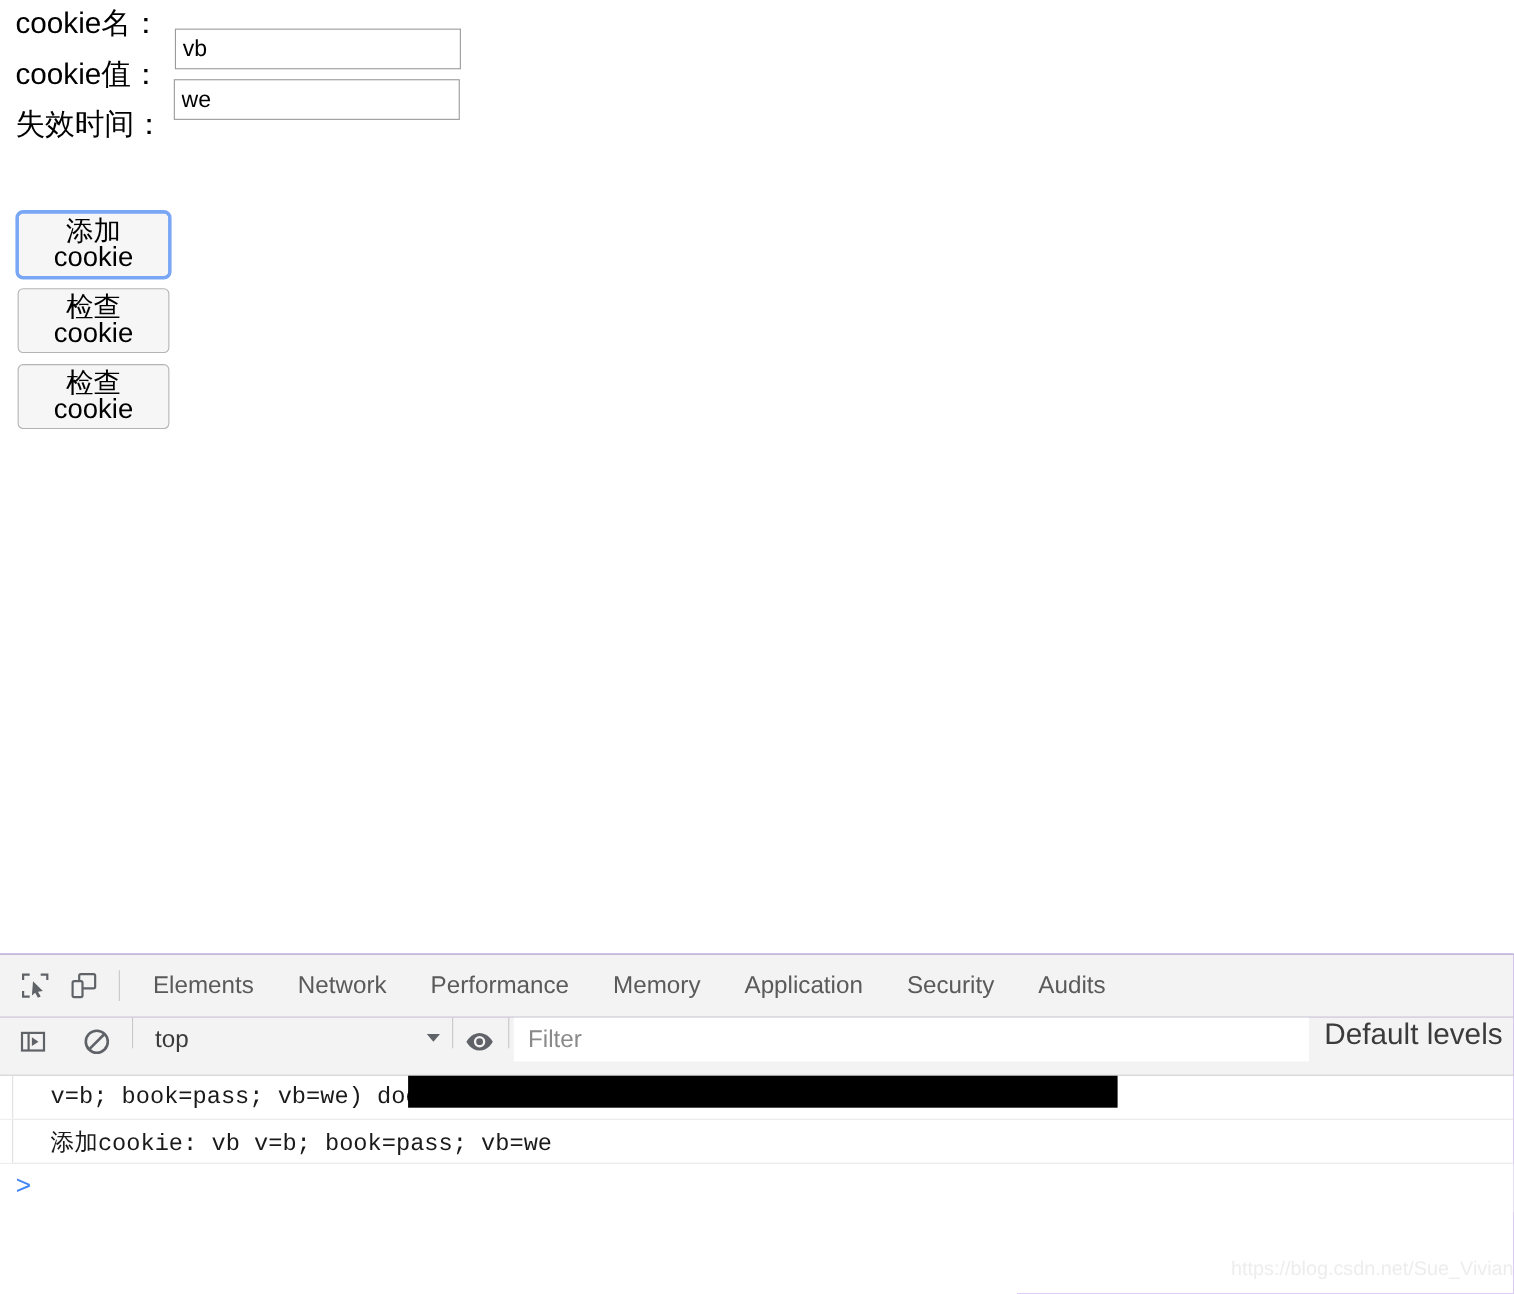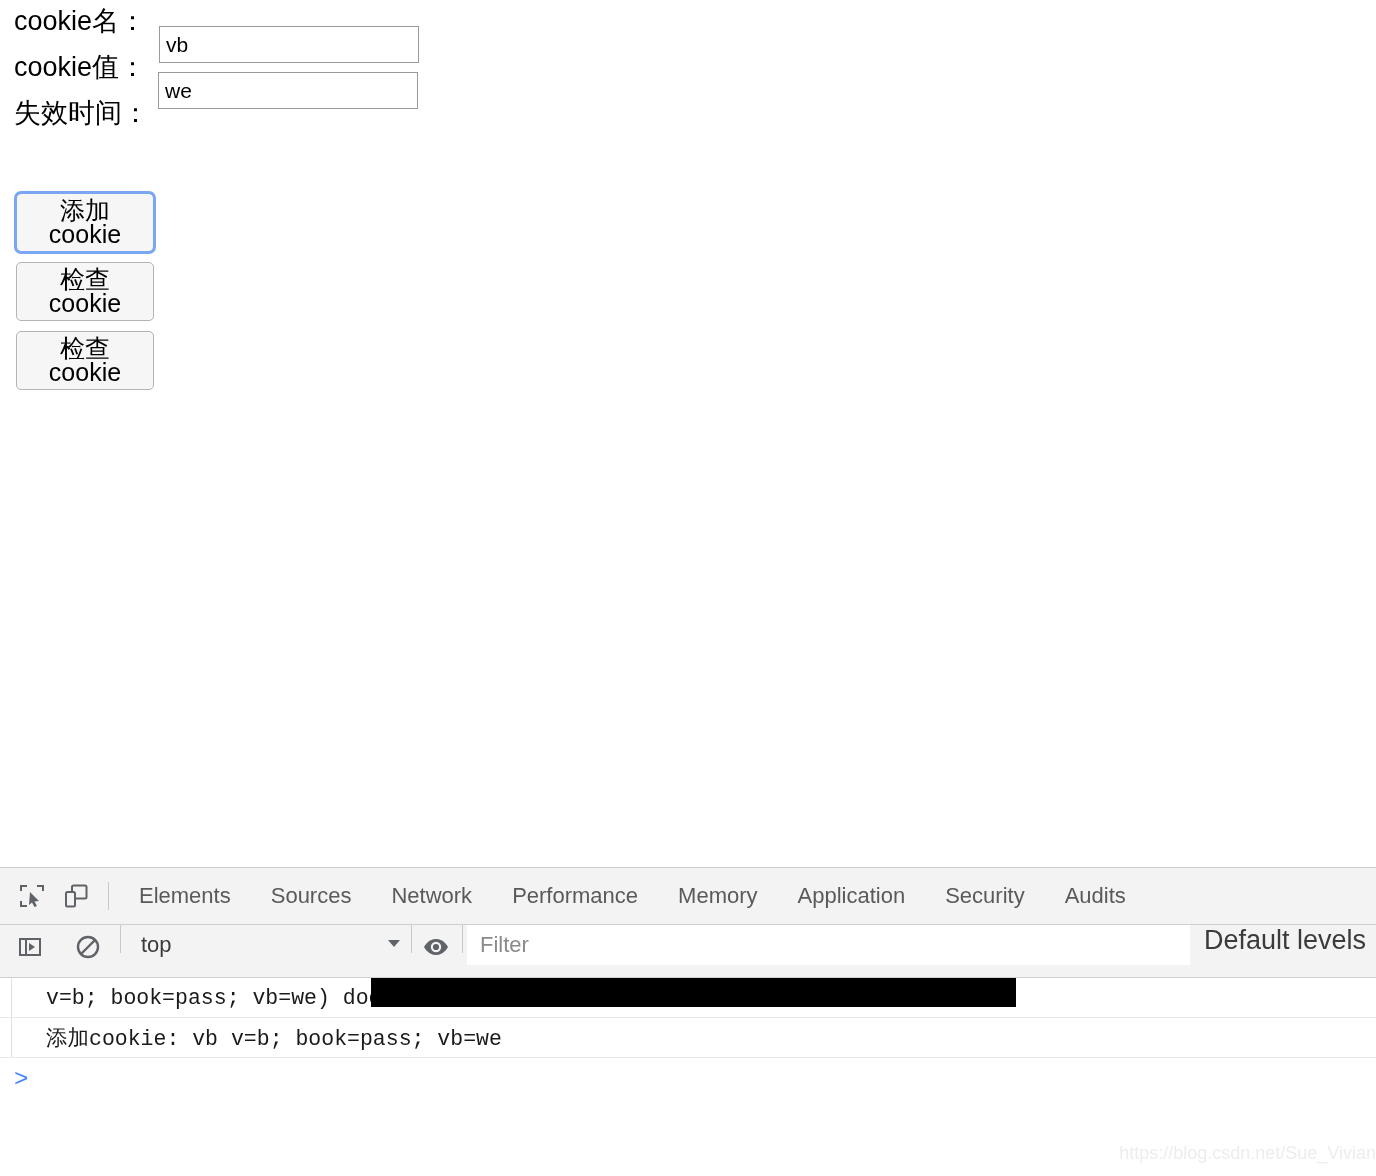--- a/index.html
+++ b/index.html
@@ -282,21 +282,20 @@
     <div class="dt-icon-btn">
       <svg width="26" height="26" viewBox="0 0 26 26">
         <rect x="9" y="2.5" width="14.5" height="13" rx="1.5" fill="none" stroke="#5f6368" stroke-width="2"></rect>
         <rect x="3" y="9" width="9" height="14.5" rx="1.5" fill="#f3f3f3" stroke="#5f6368" stroke-width="2"></rect>
       </svg>
     </div>
 
     <div class="dt-vsep"></div>
 
     <div class="dt-tab">Elements</div>
-    <div class="dt-tab">Sources</div>
     <div class="dt-tab">Network</div>
     <div class="dt-tab">Performance</div>
     <div class="dt-tab">Memory</div>
     <div class="dt-tab">Application</div>
     <div class="dt-tab">Security</div>
     <div class="dt-tab">Audits</div>
   </div>
 
   <div id="dt-console-toolbar">
 

